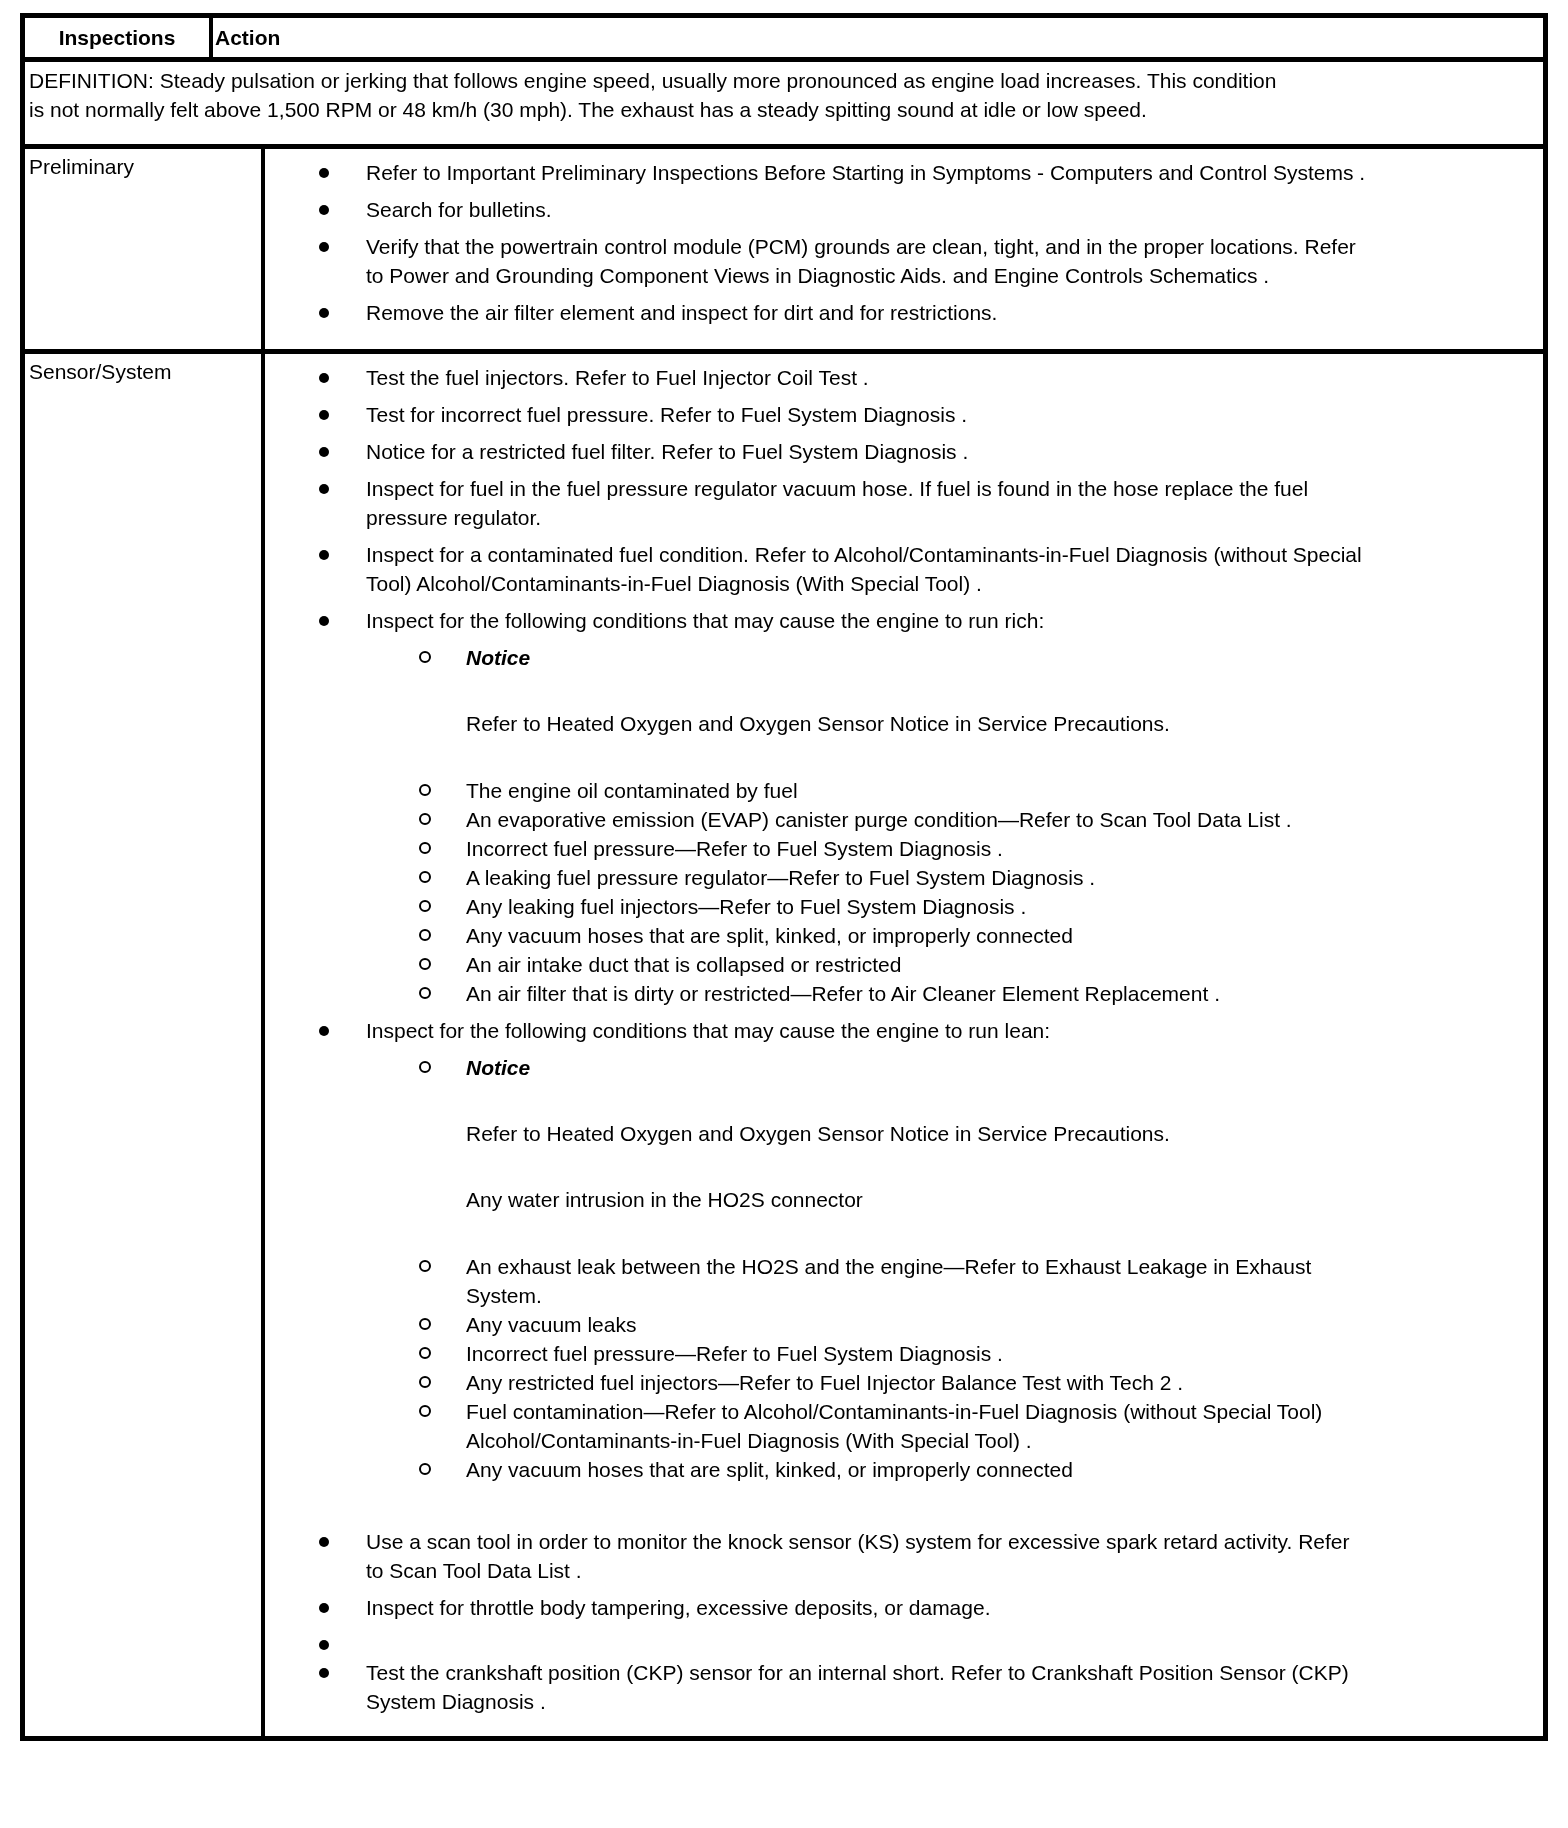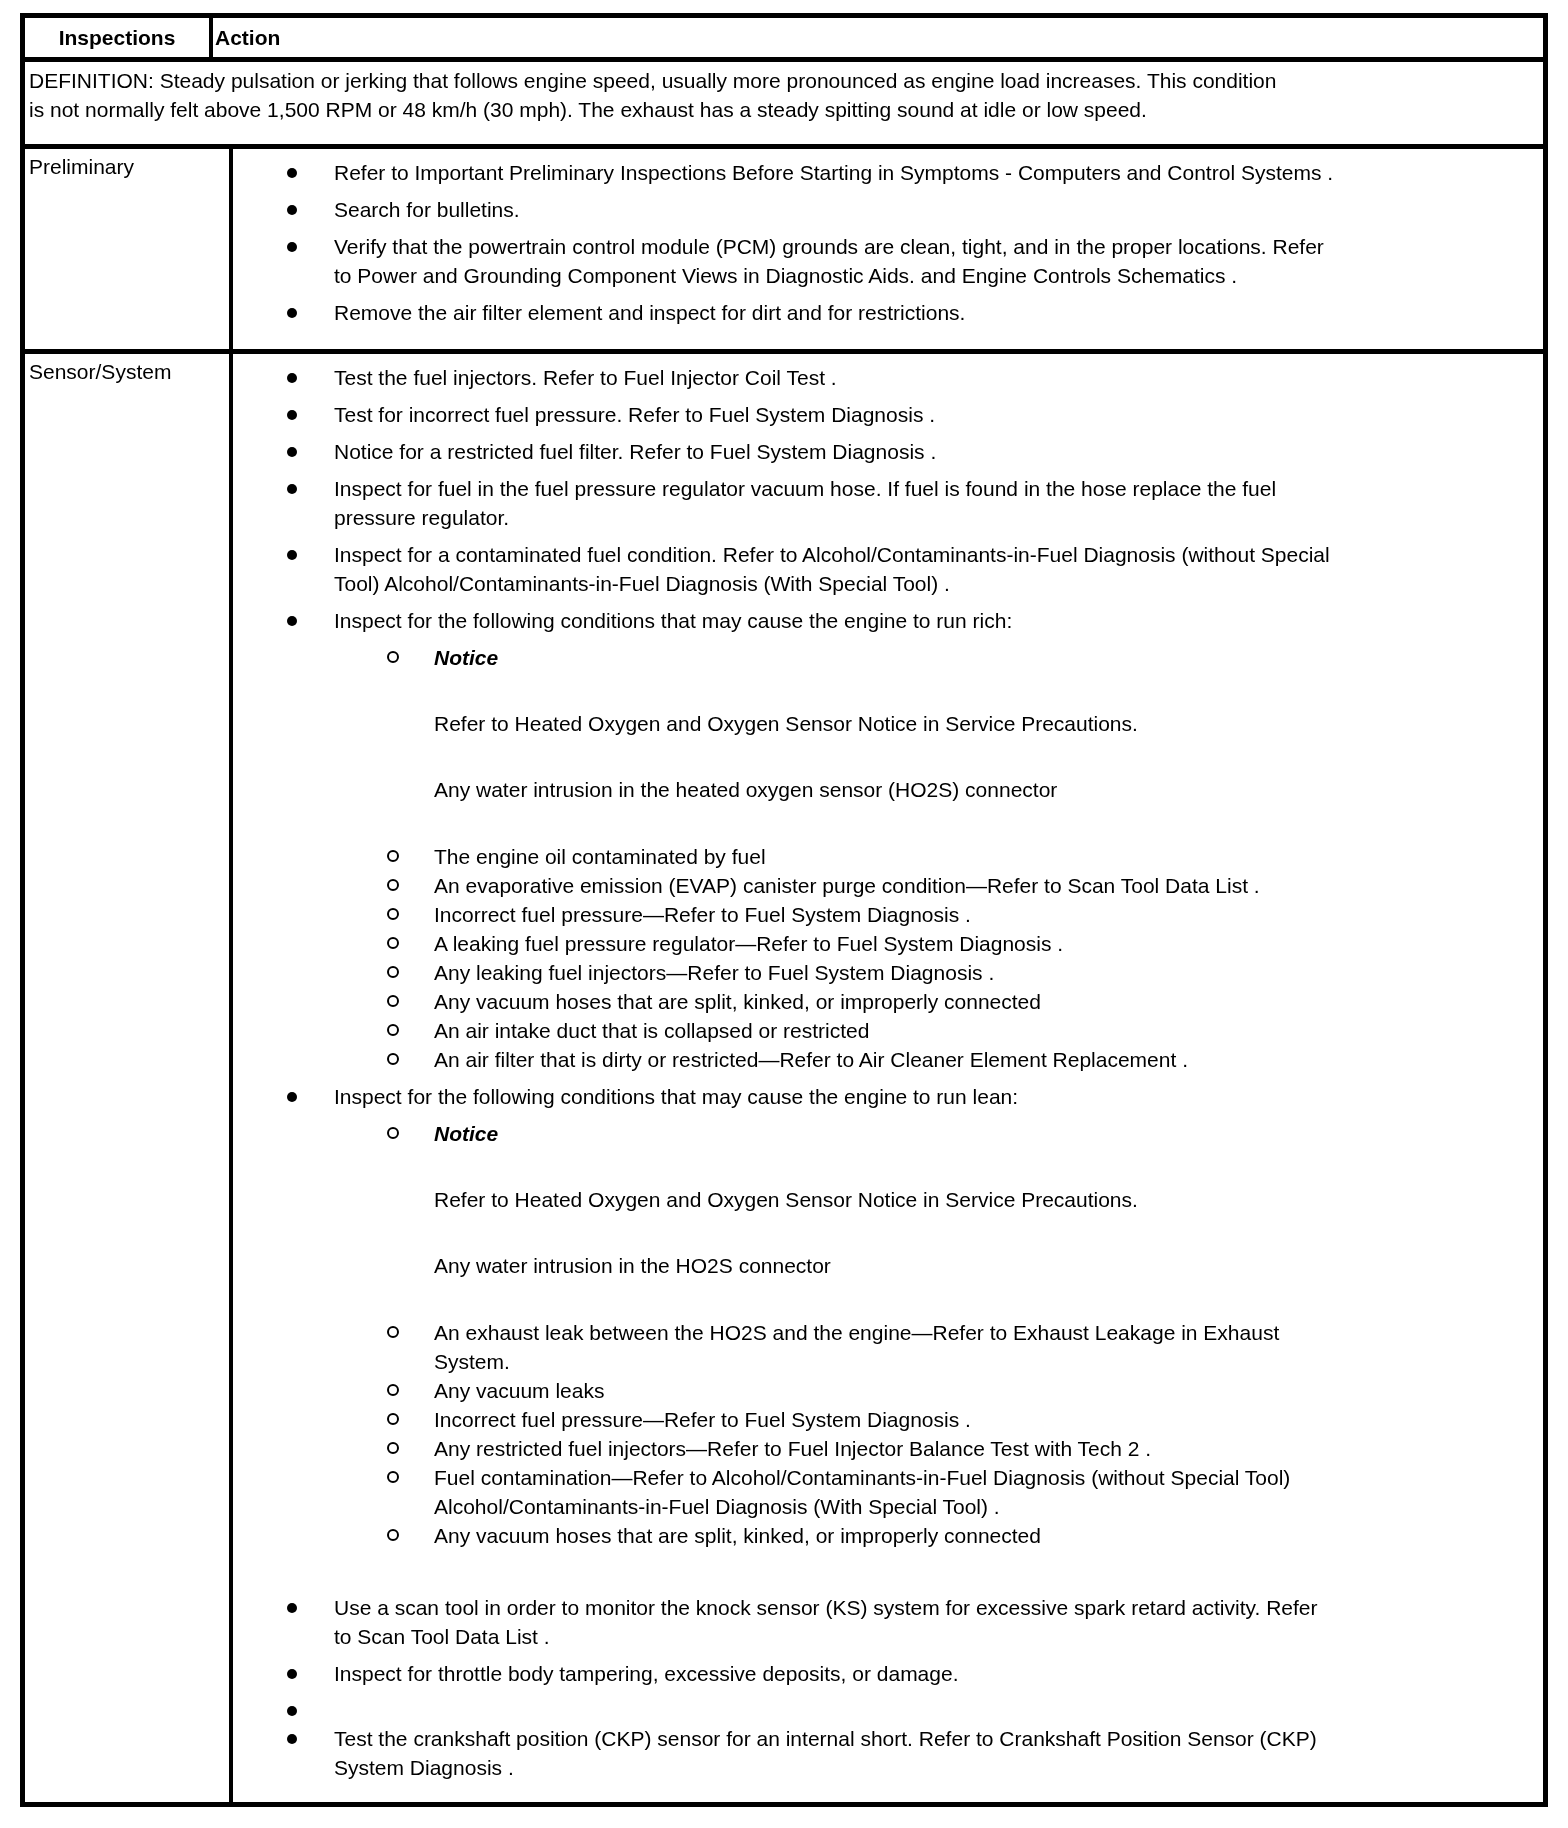--- a/index.html
+++ b/index.html
@@ -48,21 +48,21 @@
   }
 
   
   .body-row {
     display: flex;
     border-bottom: 5px solid #000;
     min-height: 205px;
   }
   .body-row:last-child { border-bottom: none; }
   .label-cell {
-    width: 208px;
+    width: 240px;
     flex-shrink: 0;
     border-right: 4px solid #000;
     font-size: 21px;
     line-height: 27px;
     padding: 4px 4px;
   }
   .action-cell {
     flex: 1;
     font-size: 21px;
     line-height: 29px;
@@ -207,21 +207,21 @@
                 <span class="b-marker">
                   <i class="dot"></i>
                 </span>
                 <div class="b-text">Inspect for the following conditions that may cause the engine to run rich:</div>
               </div>
               <div class="b-children">
                 <div class="sub-item notice-block">
                   <span class="s-marker">
                     <i class="circ"></i>
                   </span>
-                  <div class="sub-text"><div class="notice-title">Notice</div><div class="notice-para">Refer to Heated Oxygen and Oxygen Sensor Notice in Service Precautions.</div><div class="notice-para">Any water intrusion in the heated oxygen sensor (HO2S) connector</div></div>
+                  <div class="sub-text"><div class="notice-title">Notice</div><div class="notice-para">Refer to Heated Oxygen and Oxygen Sensor Notice in Service Precautions.</div></div>
                 </div>
                 <div class="sub-item">
                   <span class="s-marker">
                     <i class="circ"></i>
                   </span>
                   <div class="sub-text">The engine oil contaminated by fuel</div>
                 </div>
                 <div class="sub-item">
                   <span class="s-marker">
                     <i class="circ"></i>

